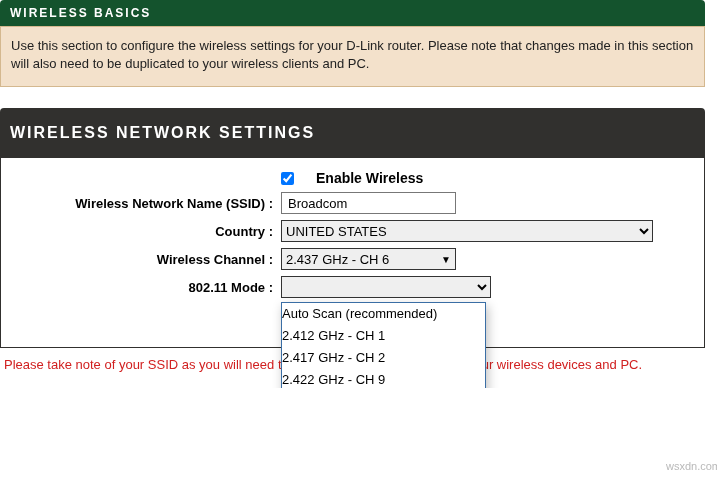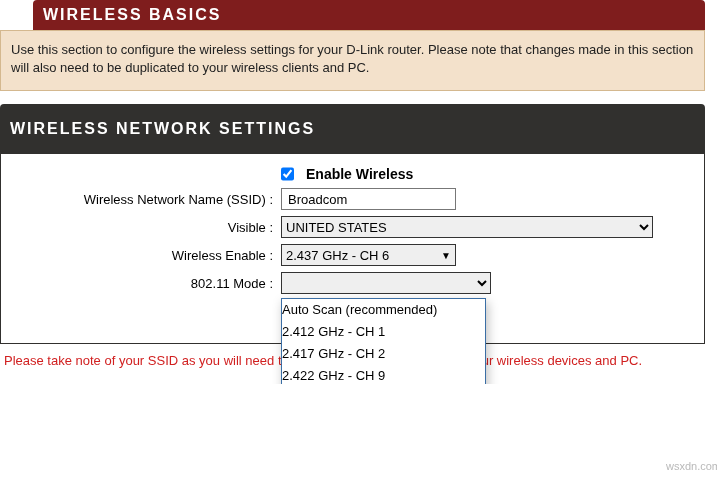--- a/index.html
+++ b/index.html
@@ -1,25 +1,25 @@
 <!DOCTYPE html>
 <html><head>
   <meta charset="utf-8">
   <style>
     * { box-sizing: border-box; margin: 0; padding: 0; }
     body { font-family: Verdana, Arial, sans-serif; font-size: 13px; background: #fff; width: 717px; }
     .container { width: 705px; margin: 0; }
-    .header-orange { background: #7f1d1d; color: #fff; font-weight: bold; letter-spacing: 2px; padding: 6px 10px; border-radius: 4px 4px 0 0; font-size: 16px; margin-left: 33px; }
+    .header-orange { background: #14532d; color: #fff; font-weight: bold; letter-spacing: 2px; padding: 6px 10px; border-radius: 4px 4px 0 0; font-size: 12px; }
     .header-dark { background: #31302e; color: #fff; font-weight: bold; letter-spacing: 2px; padding: 16px 10px; border-radius: 4px 4px 0 0; font-size: 16px; }
     .info-box { background: #f3e1cb; border: 1px solid #d4b88f; padding: 10px 10px 14px 10px; color: #222; line-height: 1.35; }
-    .info-box-bottom { border-bottom: 1px solid #d4b88f; margin-bottom: 7px; }
+    .info-box-bottom { border-bottom: 1px solid #d4b88f; margin-bottom: 15px; }
     .settings-body { border: 1px solid #31302e; border-top: none; padding: 12px 10px 18px 10px; position: relative; min-height: 190px; }
     .row { display: flex; align-items: center; margin-bottom: 6px; }
-    .label { width: 270px; text-align: right; font-weight: normal; padding-right: 8px; font-size: 13px; }
-    .field { flex: 1; display: flex; gap: 12px; }
+    .label { width: 270px; text-align: right; font-weight: bold; padding-right: 8px; font-size: 13px; }
+    .field { flex: 1; display: flex; align-items: center; gap: 22px; }
     input[type="text"] { height: 22px; padding: 8px 6px; border: 1px solid #777; font-size: 13px; width: 175px; }
     select { height: 22px; border: 1px solid #333; font-size: 13px; background: #efefef; }
     .country-select { width: 372px; }
     .channel-select-box { width: 175px; height: 22px; border: 1px solid #333; background: #efefef; font-size: 13px; padding: 1px 4px; display: flex; align-items: center; justify-content: space-between; cursor: default; }
     .dropdown-ctl { font-size: 10px; }
     .enable-label { font-weight: bold; font-size: 14px; }
     .radio-row label { display: inline-flex; align-items: center; gap: 5px; margin-right: 16px; }
     .note { color: #d12020; padding: 8px 4px 14px 4px; line-height: 1.35; }
     .dropdown { position: absolute; top: 144px; left: 280px; width: 205px; border: 1px solid #3a6ea5; background: #fff; z-index: 10; box-shadow: 2px 4px 10px rgba(0,0,0,0.25); }
     .dropdown-item { padding: 2px 0; font-size: 13px; line-height: 18px; cursor: default; }
@@ -52,30 +52,30 @@
 
     <div class="row">
       <div class="label">Wireless Network Name (SSID) :</div>
       <div class="field">
         <input type="text" value="Broadcom" style="">
       </div>
     </div>
 
 
     <div class="row">
-      <div class="label">Visible :</div>
+      <div class="label">Country :</div>
       <div class="field">
         <select class="country-select">
           <option>UNITED STATES</option>
         </select>
       </div>
     </div>
 
     <div class="row">
-      <div class="label">Wireless Enable :</div>
+      <div class="label">Wireless Channel :</div>
       <div class="field">
         <div class="channel-select-box">
           <span>2.437 GHz - CH 6</span>
           <span class="dropdown-ctl">▼</span>
         </div>
       </div>
     </div>
 
     <div class="row">
       <div class="label">802.11 Mode :</div>

